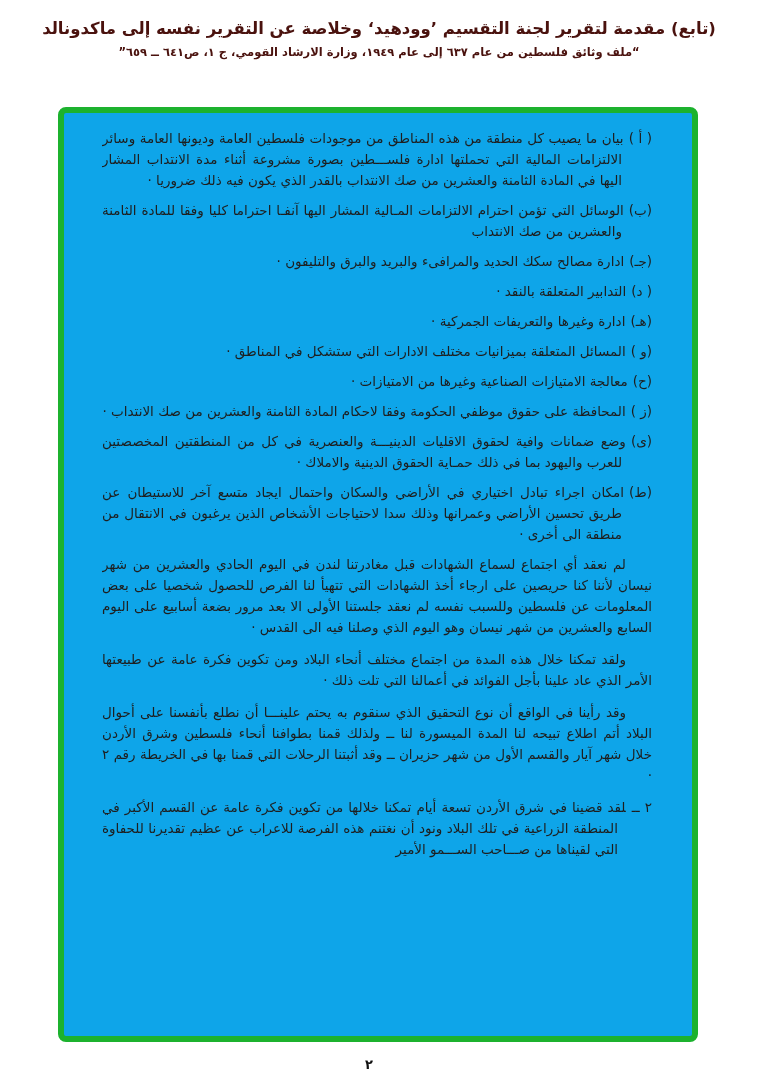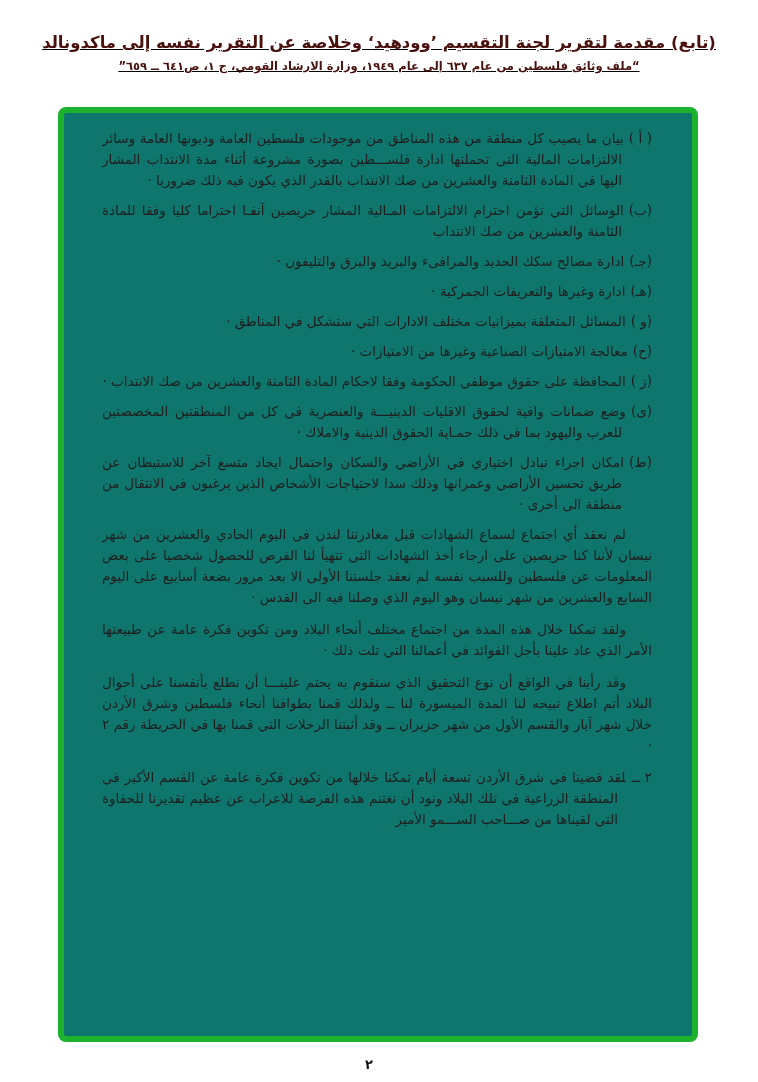--- a/index.html
+++ b/index.html
@@ -6,45 +6,44 @@
   .page {
     position: relative;
     width: 758px;
     height: 1082px;
     background: #ffffff;
     overflow: hidden;
     font-family: "DejaVu Sans", sans-serif;
   }
   .header {
     position: absolute;
-    top: 33px; left: 0; right: 0;
+    top: 19px; left: 0; right: 0;
     text-align: center;
     direction: rtl;
-    text-decoration: underline;
   }
   .title {
     font-size: 16.5px;
     font-weight: bold;
     color: #4a120e;
     letter-spacing: 0px;
   }
   .subtitle {
     margin-top: 7px;
     font-size: 11.5px;
     font-weight: bold;
     color: #4a120e;
   }
   .frame {
     position: absolute;
     left: 58px; top: 107px;
     width: 640px; height: 935px;
     border: 6px solid #1cb22e;
     border-radius: 8px;
     box-sizing: border-box;
-    background: #0f766e;
+    background: #0ea5e9;
     padding-left: 20px;
   }
   .content {
     position: absolute;
     top: 15px; right: 40px; left: 38px; bottom: 8px;
     direction: rtl;
     text-align: justify;
     font-size: 13.5px;
     line-height: 21px;
     color: #1e1e1e;
@@ -83,24 +82,25 @@
   <div class="header">
     <div class="title">(تابع) مقدمة لتقرير لجنة التقسيم ’وودهيد‘ وخلاصة عن التقرير نفسه إلى ماكدونالد</div>
     <div class="subtitle">“ملف وثائق فلسطين من عام ٦٣٧ إلى عام ١٩٤٩، وزارة الارشاد القومي، ج ١، ص٦٤١ ــ ٦٥٩”</div>
   </div>
 
   <div class="frame">
     <div class="content">
 
       <div class="li"><span class="marker">( أ )</span><span>بيان ما يصيب كل منطقة من هذه المناطق من موجودات فلسطين العامة وديونها العامة وسائر الالتزامات المالية التي تحملتها ادارة فلســـطين بصورة مشروعة أثناء مدة الانتداب المشار اليها في المادة الثامنة والعشرين من صك الانتداب بالقدر الذي يكون فيه ذلك ضروريا ·</span></div>
 
-      <div class="li"><span class="marker">(ب)</span><span>الوسائل التي تؤمن احترام الالتزامات المـالية المشار حريصين آنفـا احتراما كليا وفقا للمادة الثامنة والعشرين من صك الانتداب</span></div>
+      <div class="li"><span class="marker">(ب)</span><span>الوسائل التي تؤمن احترام الالتزامات المـالية المشار اليها آنفـا احتراما كليا وفقا للمادة الثامنة والعشرين من صك الانتداب</span></div>
 
       <div class="li"><span class="marker">(جـ)</span><span>ادارة مصالح سكك الحديد والمرافىء والبريد والبرق والتليفون ·</span></div>
 
+      <div class="li"><span class="marker">( د)</span><span>التدابير المتعلقة بالنقد ·</span></div>
 
       <div class="li"><span class="marker">(هـ)</span><span>ادارة وغيرها والتعريفات الجمركية ·</span></div>
 
       <div class="li"><span class="marker">(و )</span><span>المسائل المتعلقة بميزانيات مختلف الادارات التي ستشكل في المناطق ·</span></div>
 
       <div class="li"><span class="marker">(ح)</span><span>معالجة الامتيازات الصناعية وغيرها من الامتيازات ·</span></div>
 
       <div class="li"><span class="marker">(ز )</span><span>المحافظة على حقوق موظفي الحكومة وفقا لاحكام المادة الثامنة والعشرين من صك الانتداب ·</span></div>
 
       <div class="li"><span class="marker">(ى)</span><span>وضع ضمانات وافية لحقوق الاقليات الدينيـــة والعنصرية في كل من المنطقتين المخصصتين للعرب واليهود بما في ذلك حمـاية الحقوق الدينية والاملاك ·</span></div>

